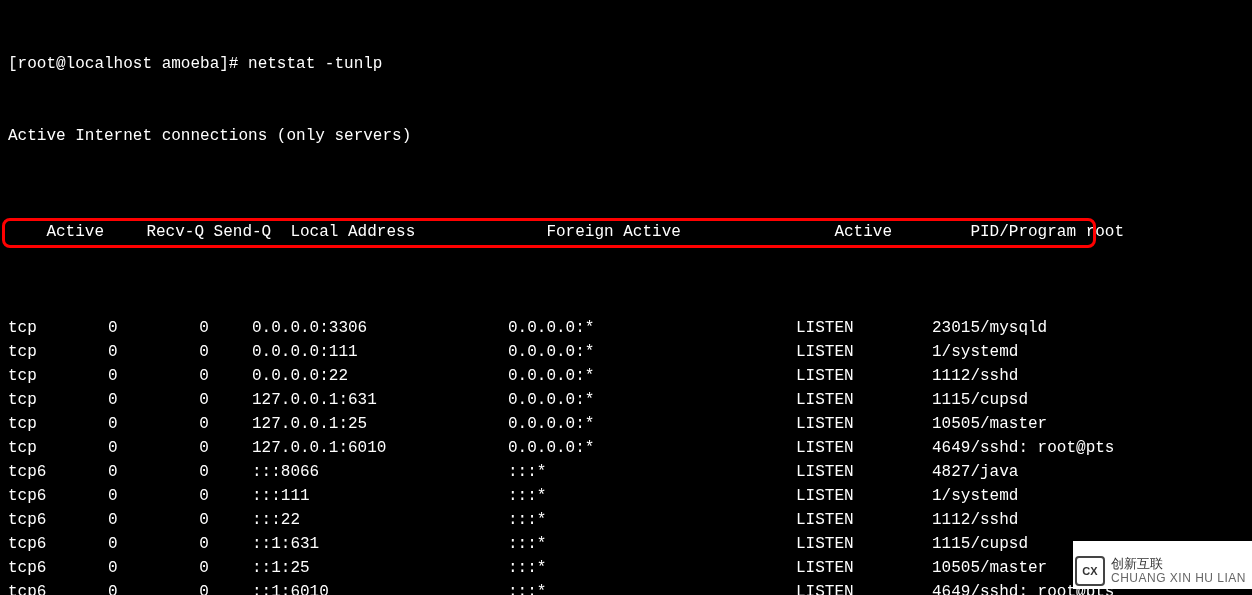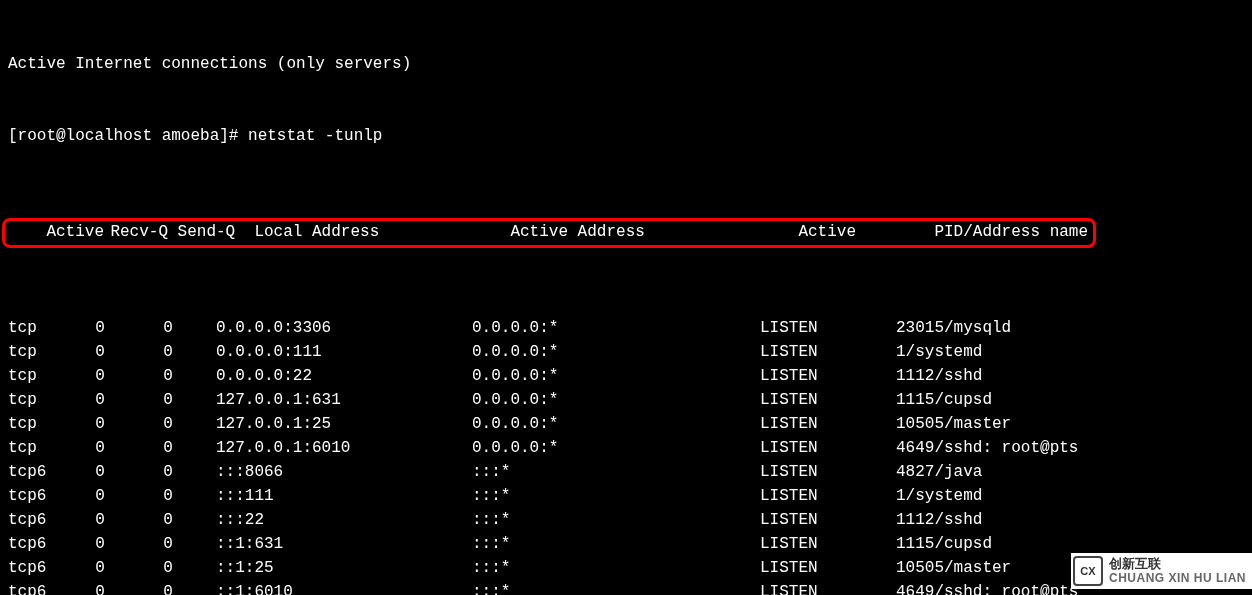--- a/index.html
+++ b/index.html
@@ -14,21 +14,21 @@
     height: 595px;
     overflow: hidden;
     position: relative;
   }
   .terminal {
     padding: 4px 8px;
     white-space: pre;
   }
   .row span { display: inline-block; }
   .c-proto  { width: 64px; }
-  .c-recvq  { width: 56px; text-align: center; }
+  .c-recvq  { width: 56px; text-align: left; margin-left: 36px; }
   .c-sendq  { width: 80px; text-align: center; }
   .c-local  { width: 256px; padding-left: 8px; }
   .c-foreign{ width: 288px; }
   .c-state  { width: 136px; }
   .c-pid    { width: auto; }
   .highlight-box {
     position: absolute;
     left: 2px;
     top: 218px;
     width: 1094px;
@@ -42,45 +42,45 @@
     position: absolute;
     right: 0;
     bottom: 6px;
     background: #fff;
     color: #333;
     font-family: "Microsoft YaHei", sans-serif;
     font-size: 13px;
     height: 36px;
     display: flex;
     align-items: center;
-    padding: 0 6px 0 2px;
+    padding: 12px 6px 0 2px;
   }
   .watermark .logo {
     width: 26px;
     height: 26px;
     border: 2px solid #444;
     border-radius: 4px;
     display: flex;
     align-items: center;
     justify-content: center;
     font-weight: bold;
     font-size: 11px;
     margin-right: 6px;
   }
-  .watermark .txt { line-height: 14px; font-weight: bold; }
+  .watermark .txt { line-height: 14px; }
   .watermark .small { font-size: 12px; letter-spacing: 0.5px; color:#666; }
 </style>
 </head>
 <body>
 
 <div class="terminal">
+  <div class="line">[root@localhost amoeba]# netstat -tunlp</div>
   <div class="line">Active Internet connections (only servers)</div>
-  <div class="line">[root@localhost amoeba]# netstat -tunlp</div>
   <div class="row">
-    <span class="c-proto">Active</span><span class="c-recvq">Recv-Q</span><span class="c-sendq">Send-Q</span><span class="c-local">Local Address</span><span class="c-foreign">Active Address</span><span class="c-state">Active</span><span class="c-pid">PID/Address name</span>
+    <span class="c-proto">Active</span><span class="c-recvq">Recv-Q</span><span class="c-sendq">Send-Q</span><span class="c-local">Local Address</span><span class="c-foreign">Foreign Active</span><span class="c-state">Active</span><span class="c-pid">PID/Program root</span>
   </div>
   <div id="rows-container"><div class="row"><span class="c-proto">tcp</span><span class="c-recvq">0</span><span class="c-sendq">0</span><span class="c-local">0.0.0.0:3306</span><span class="c-foreign">0.0.0.0:*</span><span class="c-state">LISTEN</span><span class="c-pid">23015/mysqld</span></div><div class="row"><span class="c-proto">tcp</span><span class="c-recvq">0</span><span class="c-sendq">0</span><span class="c-local">0.0.0.0:111</span><span class="c-foreign">0.0.0.0:*</span><span class="c-state">LISTEN</span><span class="c-pid">1/systemd</span></div><div class="row"><span class="c-proto">tcp</span><span class="c-recvq">0</span><span class="c-sendq">0</span><span class="c-local">0.0.0.0:22</span><span class="c-foreign">0.0.0.0:*</span><span class="c-state">LISTEN</span><span class="c-pid">1112/sshd</span></div><div class="row"><span class="c-proto">tcp</span><span class="c-recvq">0</span><span class="c-sendq">0</span><span class="c-local">127.0.0.1:631</span><span class="c-foreign">0.0.0.0:*</span><span class="c-state">LISTEN</span><span class="c-pid">1115/cupsd</span></div><div class="row"><span class="c-proto">tcp</span><span class="c-recvq">0</span><span class="c-sendq">0</span><span class="c-local">127.0.0.1:25</span><span class="c-foreign">0.0.0.0:*</span><span class="c-state">LISTEN</span><span class="c-pid">10505/master</span></div><div class="row"><span class="c-proto">tcp</span><span class="c-recvq">0</span><span class="c-sendq">0</span><span class="c-local">127.0.0.1:6010</span><span class="c-foreign">0.0.0.0:*</span><span class="c-state">LISTEN</span><span class="c-pid">4649/sshd: root@pts</span></div><div class="row"><span class="c-proto">tcp6</span><span class="c-recvq">0</span><span class="c-sendq">0</span><span class="c-local">:::8066</span><span class="c-foreign">:::*</span><span class="c-state">LISTEN</span><span class="c-pid">4827/java</span></div><div class="row"><span class="c-proto">tcp6</span><span class="c-recvq">0</span><span class="c-sendq">0</span><span class="c-local">:::111</span><span class="c-foreign">:::*</span><span class="c-state">LISTEN</span><span class="c-pid">1/systemd</span></div><div class="row"><span class="c-proto">tcp6</span><span class="c-recvq">0</span><span class="c-sendq">0</span><span class="c-local">:::22</span><span class="c-foreign">:::*</span><span class="c-state">LISTEN</span><span class="c-pid">1112/sshd</span></div><div class="row"><span class="c-proto">tcp6</span><span class="c-recvq">0</span><span class="c-sendq">0</span><span class="c-local">::1:631</span><span class="c-foreign">:::*</span><span class="c-state">LISTEN</span><span class="c-pid">1115/cupsd</span></div><div class="row"><span class="c-proto">tcp6</span><span class="c-recvq">0</span><span class="c-sendq">0</span><span class="c-local">::1:25</span><span class="c-foreign">:::*</span><span class="c-state">LISTEN</span><span class="c-pid">10505/master</span></div><div class="row"><span class="c-proto">tcp6</span><span class="c-recvq">0</span><span class="c-sendq">0</span><span class="c-local">::1:6010</span><span class="c-foreign">:::*</span><span class="c-state">LISTEN</span><span class="c-pid">4649/sshd: root@pts</span></div></div>
   
 </div>
 
 <div class="highlight-box"></div>
 
 <div class="watermark">
   <div class="logo">CX</div>
   <div class="txt">

